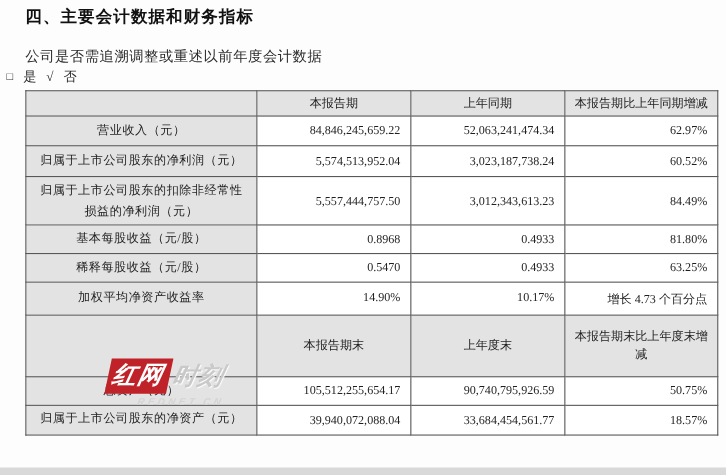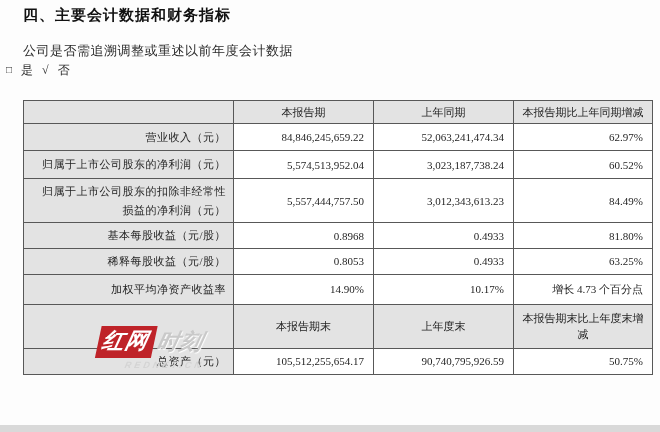--- a/index.html
+++ b/index.html
@@ -39,60 +39,60 @@
     top: 62px;
     font-size: 12px;
     color: #2b2b2b;
   }
   .answer-line span { margin-right: 6px; }
   .answer-line .box { font-size: 10px; position: relative; top: -1px; }
 
   table.fin {
     position: absolute;
     left: 23px;
-    top: 100px;
+    top: 82px;
     width: 629px;
     border-collapse: collapse;
     table-layout: fixed;
     font-size: 11px;
     color: #1f1f1f;
   }
   table.fin td {
     border: 1px solid #585858;
     vertical-align: middle;
     overflow: hidden;
   }
   td.hdr {
     background: #e3e3e3;
     text-align: center;
     padding: 2px 4px;
     line-height: 1.5;
   }
   td.lbl {
     background: #e3e3e3;
-    text-align: right;
+    text-align: center;
     padding: 3px 7px;
     line-height: 1.7;
     letter-spacing: 0.5px;
     margin-top: 17px;
   }
   td.num {
     background: #ffffff;
     text-align: right;
     padding: 2px 9px 2px 2px;
   }
   tr.h-header1 { height: 23px; }
   tr.h27 { height: 27px; }
   tr.h28 { height: 28px; }
   tr.h43 { height: 43px; }
   tr.h29 { height: 29px; }
   tr.h25 { height: 25px; }
   tr.h23 { height: 23px; }
   tr.h30 { height: 30px; }
-  tr.h-header2 { height: 44px; }
+  tr.h-header2 { height: 56px; }
   tr.h26 { height: 26px; }
 
   .watermark {
     position: absolute;
     left: 97px;
     top: 326px;
     width: 142px;
     z-index: 5;
     transform: skewX(-12deg);
     font-family: "Liberation Sans", "DejaVu Sans", sans-serif;
@@ -189,41 +189,47 @@
         <td class="num">84.49%</td>
       </tr>
       <tr class="h25">
         <td class="lbl">基本每股收益（元/股）</td>
         <td class="num">0.8968</td>
         <td class="num">0.4933</td>
         <td class="num">81.80%</td>
       </tr>
       <tr class="h23">
         <td class="lbl">稀释每股收益（元/股）</td>
-        <td class="num">0.8053</td>
+        <td class="num">0.5470</td>
         <td class="num">0.4933</td>
         <td class="num">63.25%</td>
       </tr>
       <tr class="h30">
         <td class="lbl">加权平均净资产收益率</td>
         <td class="num">14.90%</td>
         <td class="num">10.17%</td>
         <td class="num">增长 4.73 个百分点</td>
       </tr>
       <tr class="h-header2">
         <td class="hdr"></td>
         <td class="hdr">本报告期末</td>
         <td class="hdr">上年度末</td>
         <td class="hdr">本报告期末比上年度末增减</td>
       </tr>
       <tr class="h26">
         <td class="lbl">总资产（元）</td>
         <td class="num">105,512,255,654.17</td>
         <td class="num">90,740,795,926.59</td>
         <td class="num">50.75%</td>
+      </tr>
+      <tr class="h27">
+        <td class="lbl">归属于上市公司股东的净资产（元）</td>
+        <td class="num">39,940,072,088.04</td>
+        <td class="num">33,684,454,561.77</td>
+        <td class="num">18.57%</td>
       </tr>
     </tbody>
   </table>
 
   <div class="watermark">
     <div class="wm-row">
       <span class="wm-red">红网</span>
       <span class="wm-gray">时刻</span>
     </div>
     <div class="wm-site">REDNET.CN</div>

